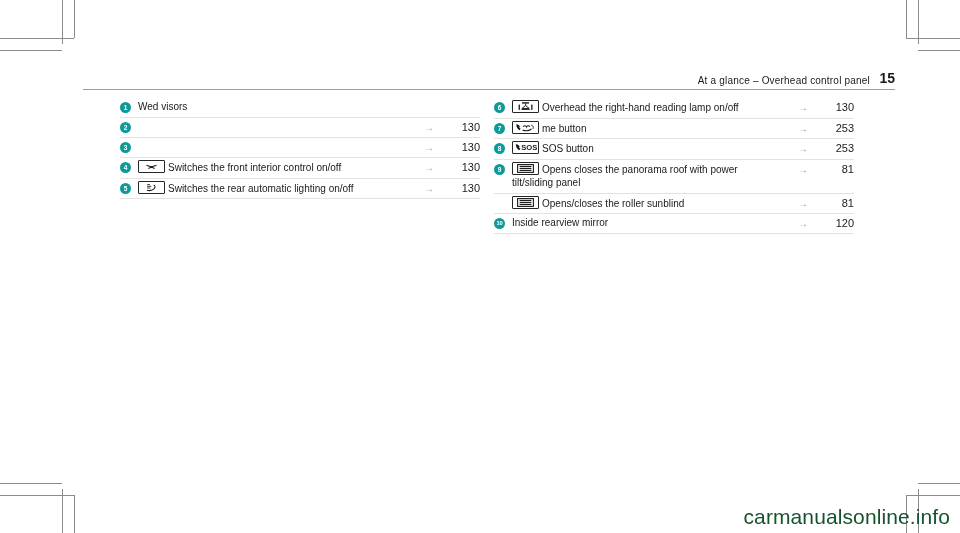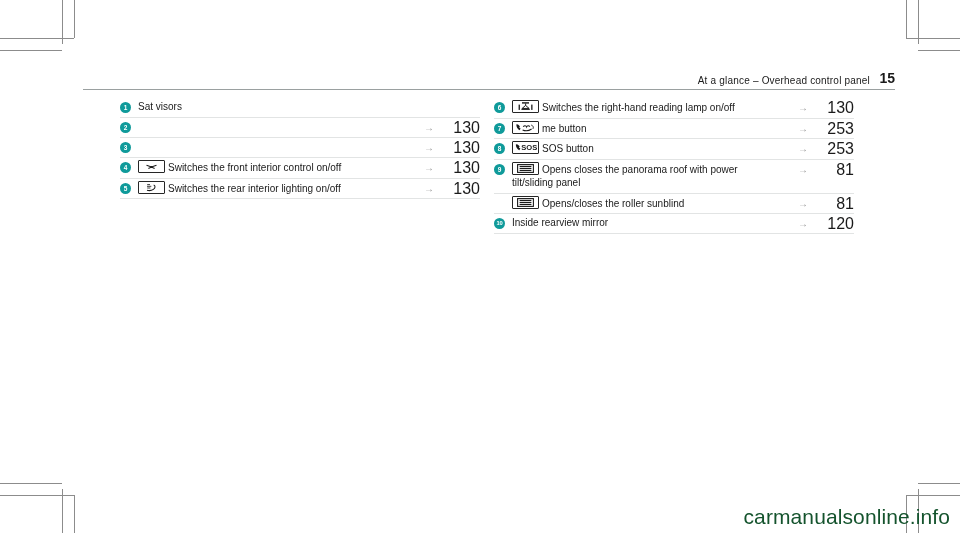--- a/index.html
+++ b/index.html
@@ -160,21 +160,21 @@
     font-size: 10px;
     color: #9b9b9b;
     line-height: 12px;
   }
   .pageref {
     position: absolute;
     right: 0;
     top: 3px;
     width: 40px;
     text-align: right;
-    font-size: 16px;
+    font-size: 11px;
     color: #1a1a1a;
     line-height: 13px;
   }
 
   
   #watermark {
     position: absolute;
     right: 10px;
     bottom: 4px;
     font-size: 21px;
@@ -214,21 +214,21 @@
 <div id="header">
   <div class="hdr-text">At a glance – Overhead control panel</div>
   <div class="hdr-page">15</div>
   <div class="hdr-line"></div>
 </div>
 
 <div id="content">
   <div class="column" id="col-left">
       <div class="row">
         <div class="bullet">1</div>
-        <div class="rowbody"><span>Sat visors</span></div>
+        <div class="rowbody"><span>Wed visors</span></div>
       </div>
       <div class="row">
         <div class="bullet">2</div>
         <div class="arrow">→</div>
         <div class="pageref">130</div>
       </div>
       <div class="row">
         <div class="bullet">3</div>
         <div class="arrow">→</div>
         <div class="pageref">130</div>
@@ -241,36 +241,36 @@
               <circle cx="12.5" cy="6.0" r="0.9" fill="#1a1a1a"></circle>
             </svg></span><span>Switches the front interior control on/off</span></div>
         <div class="arrow">→</div>
         <div class="pageref">130</div>
       </div>
       <div class="row">
         <div class="bullet">5</div>
         <div class="rowbody"><span class="glyph"><svg width="25" height="11" viewBox="0 0 25 11">
               <path d="M8.0 8.3 C9.6 8.7 12.6 8.6 14.4 7.4 C16.4 6.1 16.6 3.7 14.7 3.0" fill="none" stroke="#1a1a1a" stroke-width="1.05"></path>
               <path d="M8.2 2.6 L11.0 2.6 M8.0 4.3 L12.3 4.3 M8.2 6.0 L11.4 6.0" stroke="#1a1a1a" stroke-width="0.85"></path>
-            </svg></span><span>Switches the rear interior lighting on/off</span></div>
+            </svg></span><span>Switches the rear automatic lighting on/off</span></div>
         <div class="arrow">→</div>
         <div class="pageref">130</div>
       </div>
     </div>
   <div class="column" id="col-right">
       <div class="row">
         <div class="bullet">6</div>
         <div class="rowbody"><span class="glyph"><svg width="25" height="11" viewBox="0 0 25 11">
               <rect x="9" y="1.2" width="7" height="1.4" fill="#1a1a1a"></rect>
               <rect x="12.2" y="2.4" width="0.9" height="2.2" fill="#1a1a1a"></rect>
               <path d="M9.2 7.4 L12.6 4.4 L16 7.4 Z" fill="none" stroke="#1a1a1a" stroke-width="1"></path>
               <rect x="8.4" y="7.6" width="8.4" height="1.3" fill="#1a1a1a"></rect>
               <rect x="5.6" y="3.6" width="1.3" height="5.3" fill="#1a1a1a"></rect>
               <rect x="18.2" y="3.6" width="1.3" height="5.3" fill="#1a1a1a"></rect>
-            </svg></span><span>Switches the right-hand reading lamp on/off</span></div>
+            </svg></span><span>Overhead the right-hand reading lamp on/off</span></div>
         <div class="arrow">→</div>
         <div class="pageref">130</div>
       </div>
       <div class="row">
         <div class="bullet">7</div>
         <div class="rowbody"><span class="glyph"><svg width="25" height="11" viewBox="0 0 25 11">
               <path d="M3.4 2.3 C3.0 4.6 4.6 7.3 6.6 8.2 L7.6 6.6 L6.2 5.6 L6.9 4.3 L5.0 2.6 Z" fill="#1a1a1a"></path>
               <path d="M9.6 7.9 C12.0 9.0 16.0 8.7 18.6 7.0" fill="none" stroke="#1a1a1a" stroke-width="1.1"></path>
               <path d="M10.2 4.8 C11.2 3.4 13.0 3.3 13.6 4.9 C14.1 3.3 16.0 3.3 16.8 4.6" fill="none" stroke="#1a1a1a" stroke-width="1.05"></path>
               <path d="M18.2 3.0 C20.2 3.6 20.9 5.6 19.9 6.9" fill="none" stroke="#1a1a1a" stroke-width="0.9"></path>

